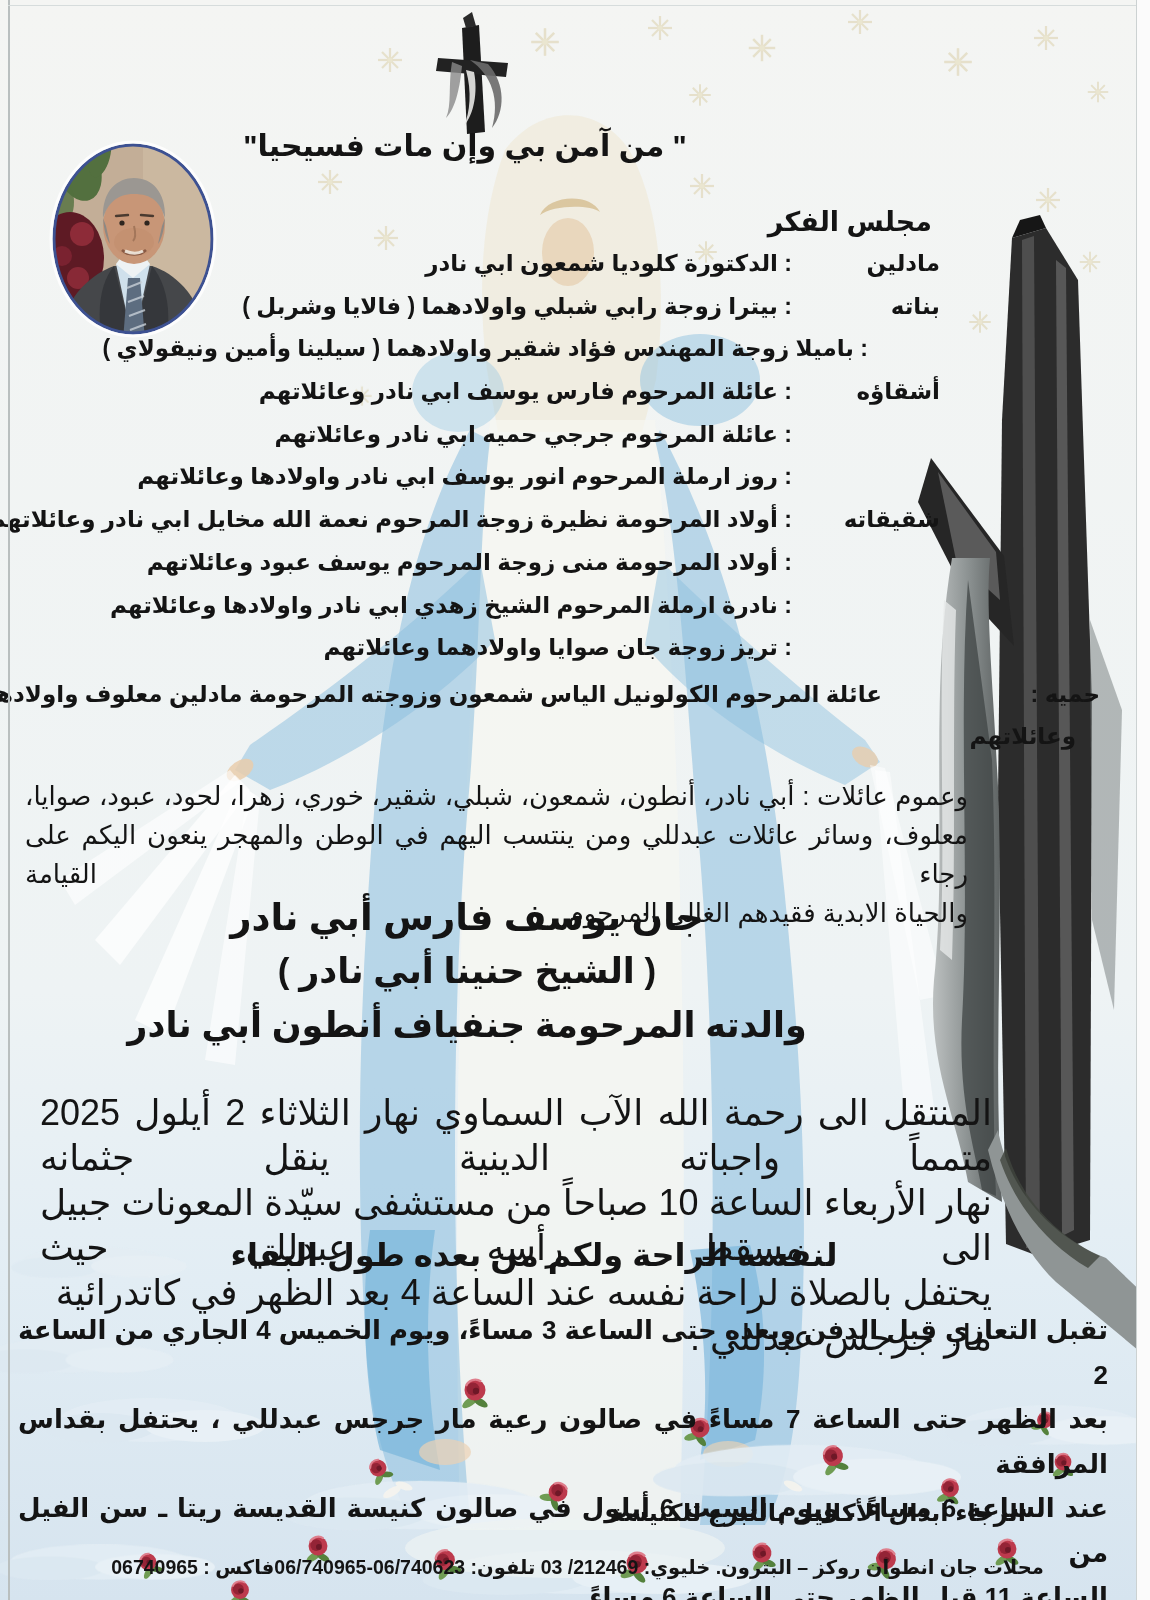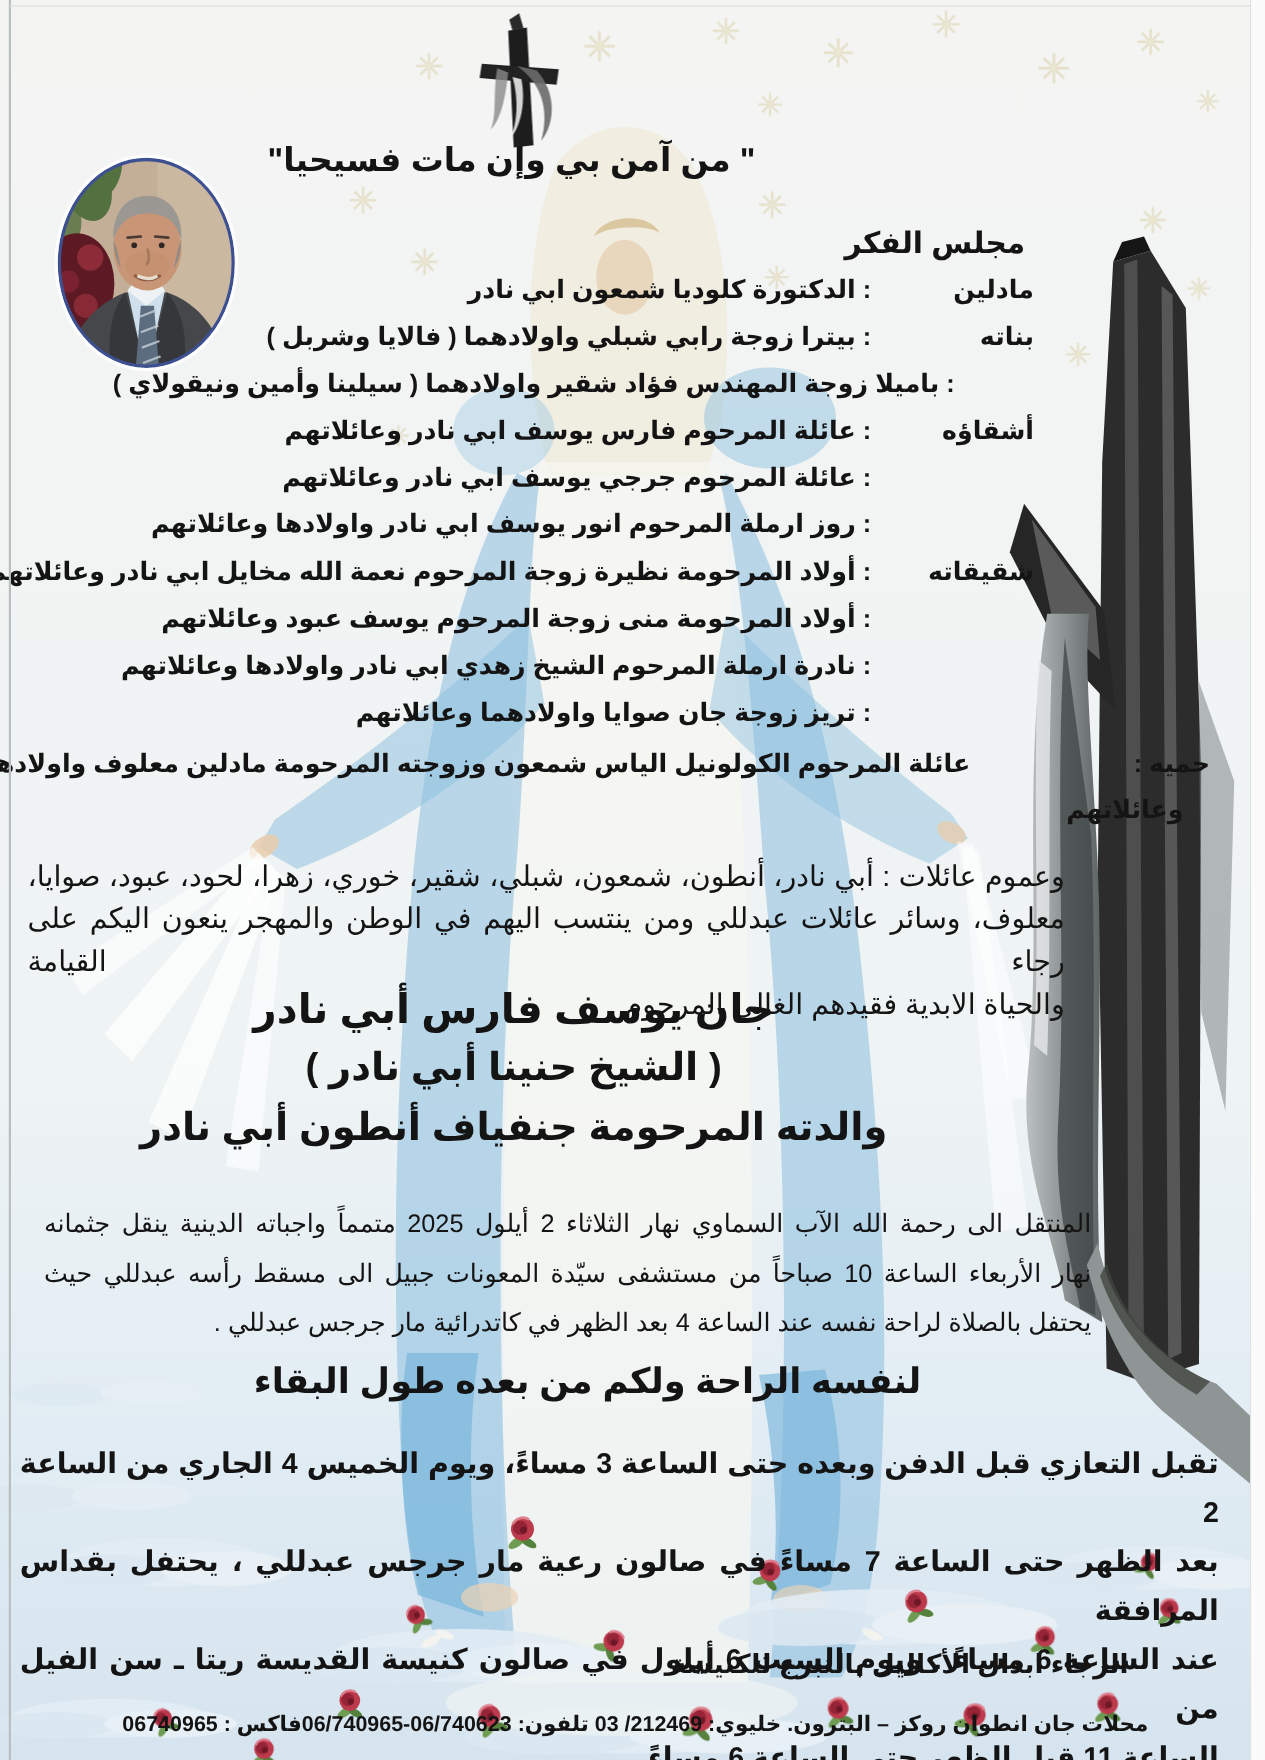--- a/index.html
+++ b/index.html
@@ -27,21 +27,21 @@
   .inlaws-label{top:681px;right:50px;font-size:23px;font-weight:bold;white-space:nowrap;}
   .inlaws-text{top:681px;right:268px;font-size:23px;font-weight:bold;white-space:nowrap;}
   .inlaws-cont{top:723px;right:74px;font-size:23px;font-weight:bold;}
   .announce{top:777px;left:25px;right:182px;font-size:26px;line-height:39px;font-weight:400;}
   .jline{text-align:justify;text-align-last:justify;}
   .jlast{text-align:right;text-align-last:right;}
   .deceased{top:892px;left:57px;width:820px;text-align:center;font-weight:bold;}
   .deceased .name{font-size:37px;line-height:52px;}
   .deceased .alias{font-size:35px;line-height:54px;}
   .deceased .mother{font-size:35px;line-height:54px;}
-  .funeral{top:1090px;left:20px;right:158px;font-size:23px;line-height:45px;font-weight:400;margin-left:20px;}
+  .funeral{top:1090px;left:20px;right:158px;font-size:36px;line-height:45px;font-weight:400;margin-left:20px;}
   .rest{top:1236px;left:29px;width:1010px;text-align:center;font-size:32px;font-weight:bold;}
   .condolences{top:1308px;left:18px;right:42px;font-size:26px;line-height:44.5px;font-weight:bold;}
   .wreaths{top:1499px;left:26px;width:1000px;text-align:right;font-size:24px;font-weight:bold;}
   .contact{top:1556px;left:50px;width:1055px;text-align:center;font-size:19.5px;font-weight:bold;white-space:nowrap;}
 </style>
 </head>
 <body>
 
 <div class="page">
 
@@ -276,21 +276,21 @@
     <div class="frow flush">
       <span class="flbl"></span>
       <span class="ftxt">: باميلا زوجة المهندس فؤاد شقير واولادهما ( سيلينا وأمين ونيقولاي )</span>
     </div>
     <div class="frow">
       <span class="flbl">أشقاؤه</span>
       <span class="ftxt">: عائلة المرحوم فارس يوسف ابي نادر وعائلاتهم</span>
     </div>
     <div class="frow">
       <span class="flbl"></span>
-      <span class="ftxt">: عائلة المرحوم جرجي يوسف ابي نادر وعائلاتهم</span>
+      <span class="ftxt">: عائلة المرحوم جرجي حميه ابي نادر وعائلاتهم</span>
     </div>
     <div class="frow">
       <span class="flbl"></span>
       <span class="ftxt">: روز ارملة المرحوم انور يوسف ابي نادر واولادها وعائلاتهم</span>
     </div>
     <div class="frow">
       <span class="flbl">شقيقاته</span>
       <span class="ftxt">: أولاد المرحومة نظيرة زوجة المرحوم نعمة الله مخايل ابي نادر وعائلاتهم</span>
     </div>
     <div class="frow">

